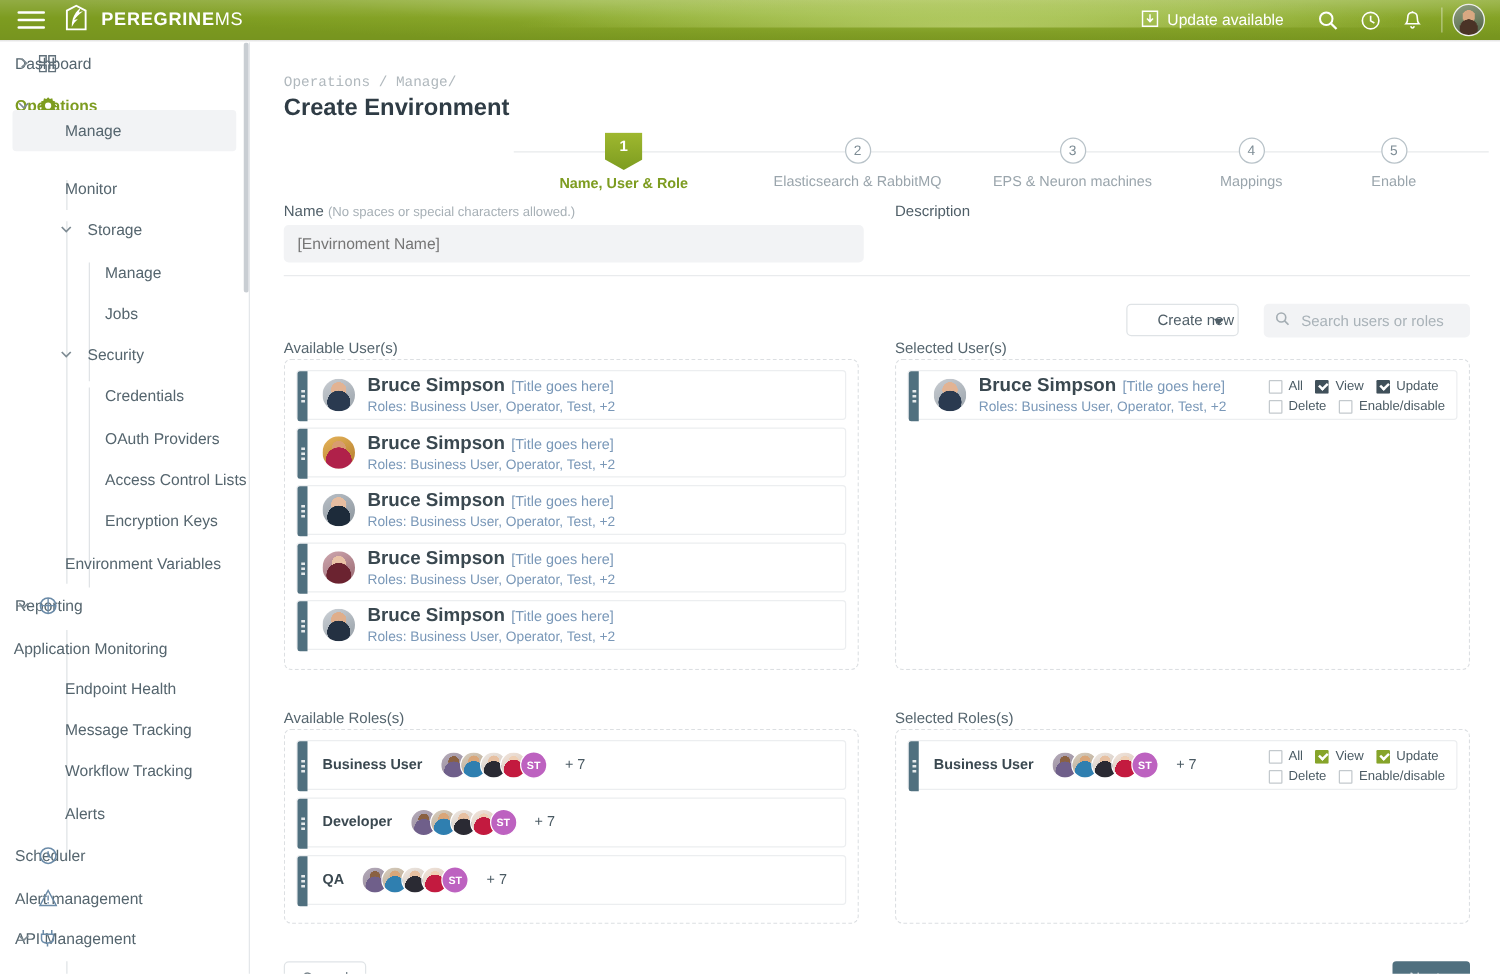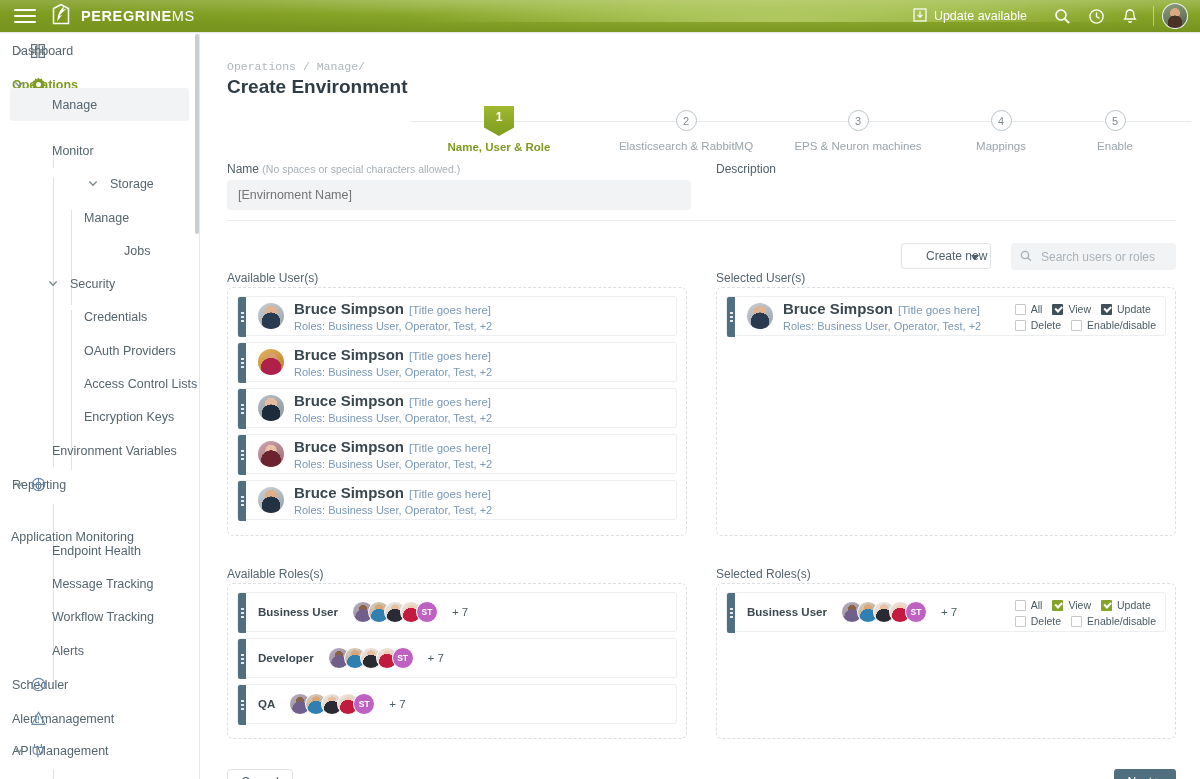--- a/index.html
+++ b/index.html
@@ -374,32 +374,32 @@
           </svg>
         </span>
         <span class="navlabel">Operations</span>
       </div>
       <div class="nav-row lvl1 active" style="position: absolute; left: 0px; right: 0px; top: 54px;">
         <span class="navlabel">Manage</span>
       </div>
       <div class="nav-row lvl1" style="position: absolute; left: 0px; right: 0px; top: 100px;">
         <span class="navlabel">Monitor</span>
       </div>
-      <div class="nav-row lvl2" style="position: absolute; left: 0px; right: 0px; top: 133px; margin-left: 40px;">
+      <div class="nav-row lvl2" style="position: absolute; left: 0px; right: 0px; top: 133px;">
         <span class="caret">
           <svg width="10" height="9" viewBox="0 0 10 9">
             <path d="M1.4 2.6 L5 6.2 L8.6 2.6" fill="none" stroke="#7e8b93" stroke-width="1.4"></path>
           </svg>
         </span>
         <span class="navlabel">Storage</span>
       </div>
       <div class="nav-row lvl3" style="position: absolute; left: 0px; right: 0px; top: 167px;">
         <span class="navlabel">Manage</span>
       </div>
-      <div class="nav-row lvl3" style="position: absolute; left: 0px; right: 0px; top: 200px; margin-left: 40px;">
+      <div class="nav-row lvl3" style="position: absolute; left: 0px; right: 0px; top: 200px;">
         <span class="navlabel">Jobs</span>
       </div>
       <div class="nav-row lvl2" style="position: absolute; left: 0px; right: 0px; top: 233px;">
         <span class="caret">
           <svg width="10" height="9" viewBox="0 0 10 9">
             <path d="M1.4 2.6 L5 6.2 L8.6 2.6" fill="none" stroke="#7e8b93" stroke-width="1.4"></path>
           </svg>
         </span>
         <span class="navlabel">Security</span>
       </div>
@@ -425,21 +425,21 @@
           </svg>
         </span>
         <span class="navicon">
           <svg width="15" height="15" viewBox="0 0 15 15">
             <circle cx="7.5" cy="7.5" r="6.2" fill="none" stroke="#6b8ba8" stroke-width="1.2"></circle>
             <path d="M7.5 1.3 L7.5 13.7 M1.3 7.5 L13.7 7.5" stroke="#6b8ba8" stroke-width="1.1"></path>
           </svg>
         </span>
         <span class="navlabel">Reporting</span>
       </div>
-      <div class="nav-row lvl1" style="position: absolute; left: 0px; right: 0px; top: 486px; padding-left: 11px;">
+      <div class="nav-row lvl1" style="position: absolute; left: 0px; right: 0px; top: 468px; padding-left: 11px;">
         <span class="navlabel">Application Monitoring</span>
       </div>
       <div class="nav-row lvl1" style="position: absolute; left: 0px; right: 0px; top: 500px;">
         <span class="navlabel">Endpoint Health</span>
       </div>
       <div class="nav-row lvl1" style="position: absolute; left: 0px; right: 0px; top: 533px;">
         <span class="navlabel">Message Tracking</span>
       </div>
       <div class="nav-row lvl1" style="position: absolute; left: 0px; right: 0px; top: 566px;">
         <span class="navlabel">Workflow Tracking</span>

